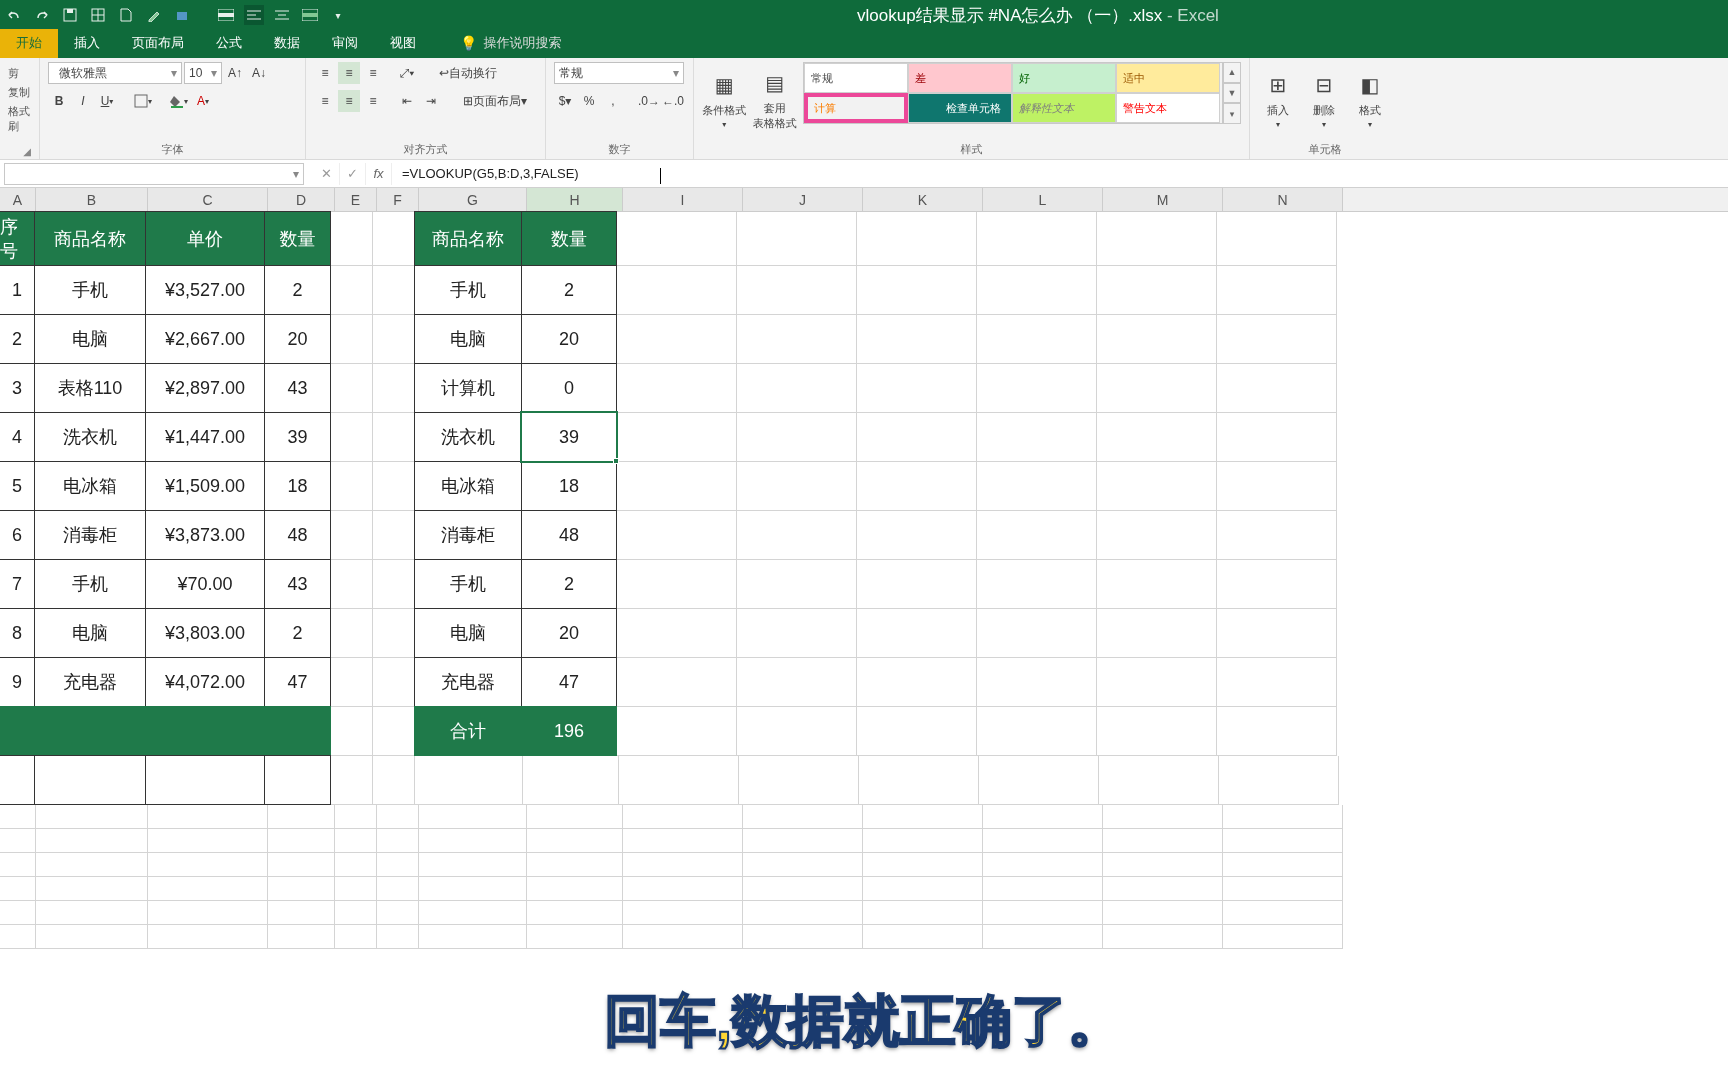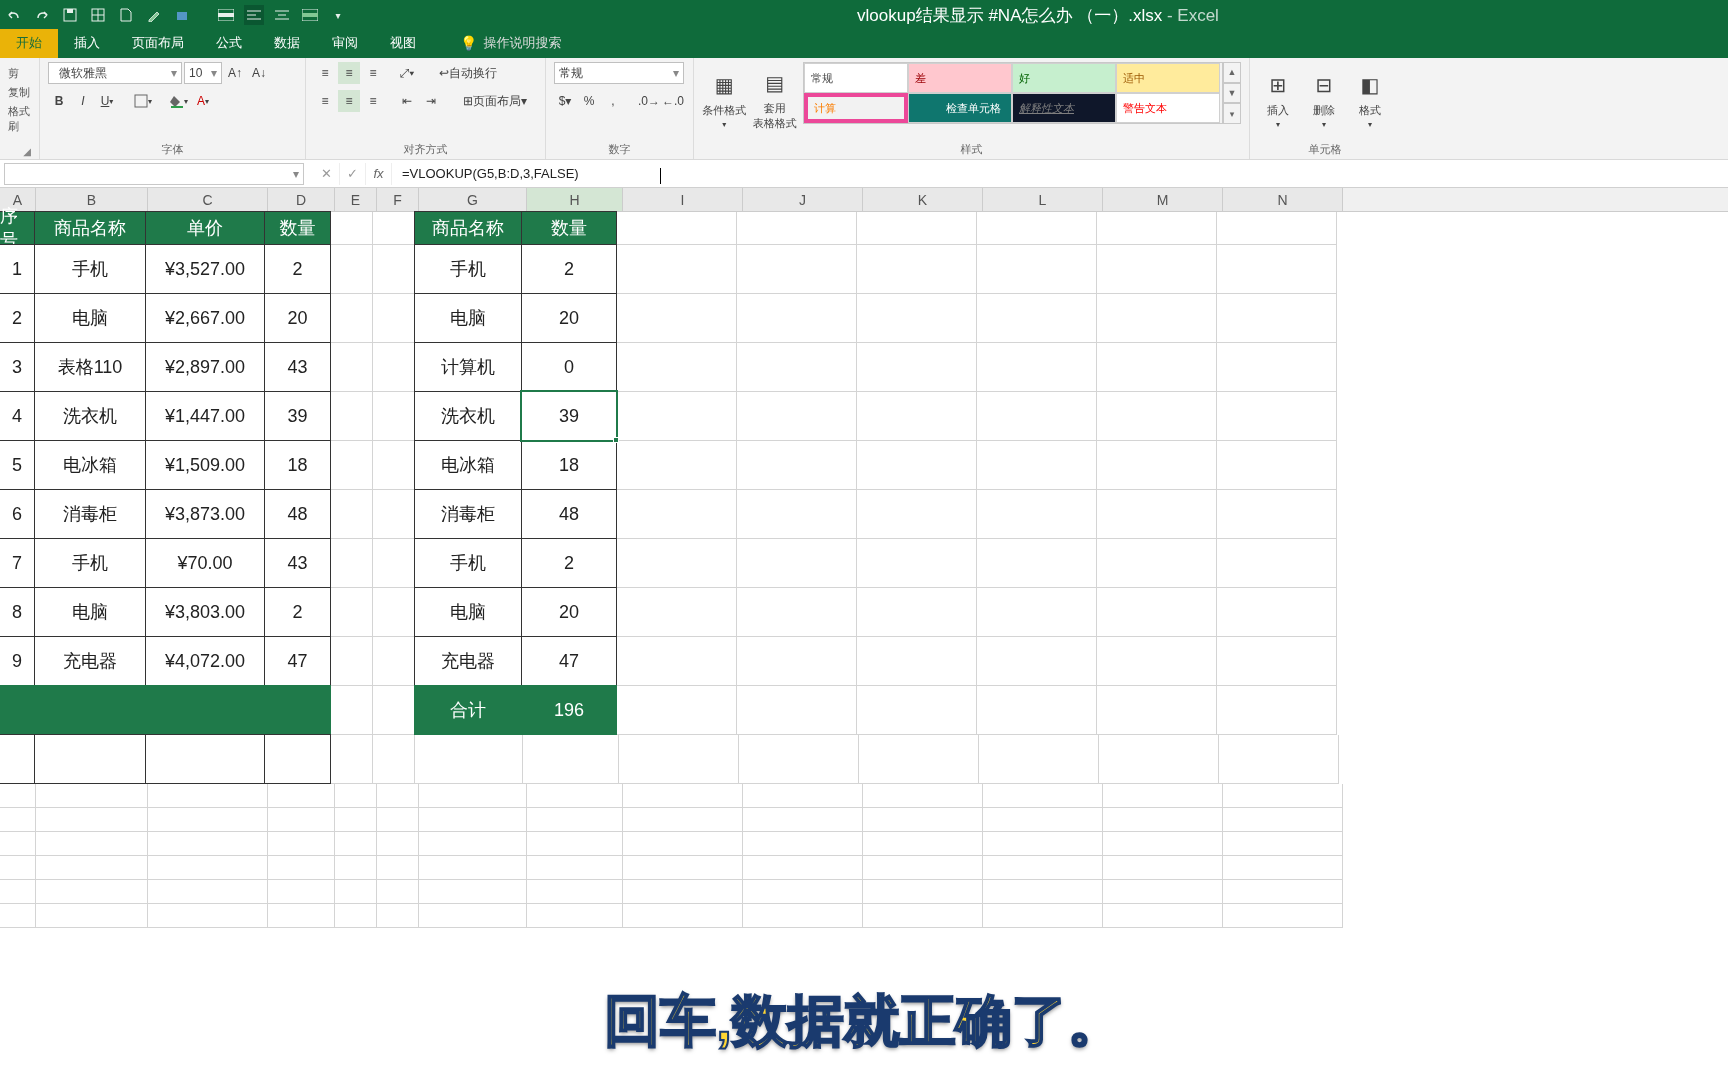--- a/index.html
+++ b/index.html
@@ -33,21 +33,21 @@
 .bigbtn { display:flex; flex-direction:column; align-items:center; justify-content:center; width:48px; height:74px; font-size:11px; color:#444; gap:2px;}
 .bigbtn .ico { width:32px; height:32px; display:flex; align-items:center; justify-content:center; font-size:20px;}
 .style-gallery { display:flex; flex-wrap:wrap; width: 420px; gap:0; border:1px solid #c8c8c8;}
 .style-swatch { width:104px; height:30px; border:1px solid #d0d0d0; display:flex; align-items:center; padding-left:6px; font-size:11px;}
 .style-swatch.normal { background: #fff; color:#444; }
 .style-swatch.bad { background: #ffc7ce; color:#9c0006; }
 .style-swatch.good { background: #c6efce; color:#006100; }
 .style-swatch.neutral { background: #ffeb9c; color:#9c5700; }
 .style-swatch.calc { background:#f2f2f2; color:#fa7d00; border:4px solid #ec4899;}
 .style-swatch.check { background:#0f766e; color:#fff;padding-left:37px;}
-.style-swatch.explain { background:#0f172a; color:#7f7f7f; font-style:italic;text-decoration:underline;}
+.style-swatch.explain { background:#bef264; color:#7f7f7f; font-style:italic;}
 .style-swatch.warn { background:#fff; color:#ff0000;}
 .gallery-scroll { width:18px; display:flex; flex-direction:column;}
 .gallery-scroll div{flex:1;border:1px solid #c8c8c8;display:flex;align-items:center;justify-content:center;font-size:9px;color:#666;}
 .cliplabel { font-size:11px; color:#555;}
 
 
 .formulabar { height: 28px; border-bottom: 1px solid #d0d0d0; display:flex; align-items:center; background:#fff; }
 .namebox { width: 300px; height: 22px; border:1px solid #c8c8c8; margin-left:4px; padding-left:6px; display:flex; align-items:center; font-size:12px; color:#444; justify-content:space-between;}
 .namebox .dd { color:#888; padding-right:4px;}
 .fb-btns { display:flex; gap:0; margin-left:10px;}
@@ -362,21 +362,21 @@
     <div class="ch sel cH">H</div>
     <div class="ch cI">I</div>
     <div class="ch cJ">J</div>
     <div class="ch cK">K</div>
     <div class="ch cL">L</div>
     <div class="ch cM">M</div>
     <div class="ch cN">N</div>
   </div>
 
   <div class="rows" id="rows">
-      <div class="gridrow" style="height:33px;">
+      <div class="gridrow" style="height:54px;">
   <div class="cell cA datacell greenhdr ">序号</div>
   <div class="cell cB datacell greenhdr ">商品名称</div>
   <div class="cell cC datacell greenhdr ">单价</div>
   <div class="cell cD datacell greenhdr ">数量</div>
   <div class="cell cE "></div>
         <div class="cell cF "></div>
   <div class="cell cG datacell greenhdr ">商品名称</div>
   <div class="cell cH datacell greenhdr ">数量</div>
   <div class="cell cI "></div>
         <div class="cell cJ "></div>

